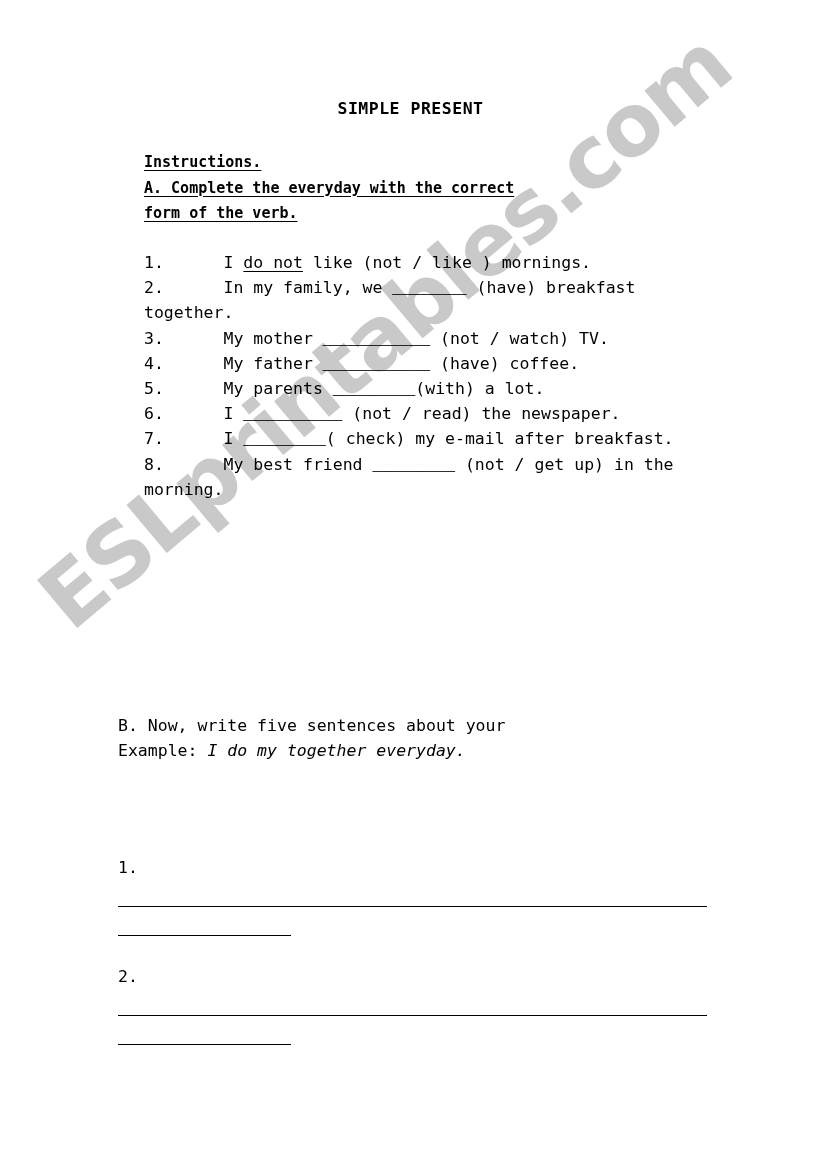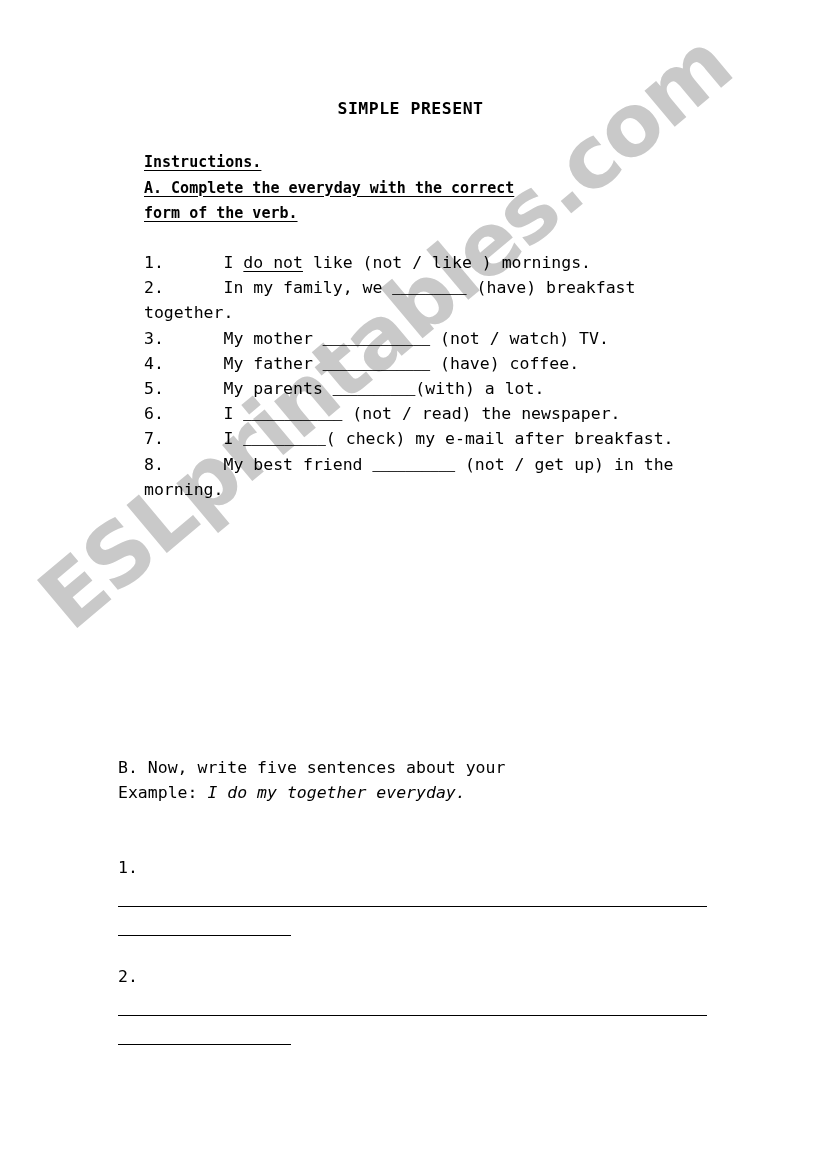--- a/index.html
+++ b/index.html
@@ -107,21 +107,21 @@
     text-underline-offset: 3px;
   }
   .qitem .blank {
     text-decoration: none;
     font-family: Liberation Serif, serif;
   }
 
   .partb {
     position: absolute;
     left: 118px;
-    top: 755px;
+    top: 713px;
     width: 600px;
     font-size: 16.5px;
     line-height: 25.2px;
   }
   .partb .bline {
     display: block;
     white-space: pre-wrap;
   }
   .partb .example-text {
     font-style: italic;

